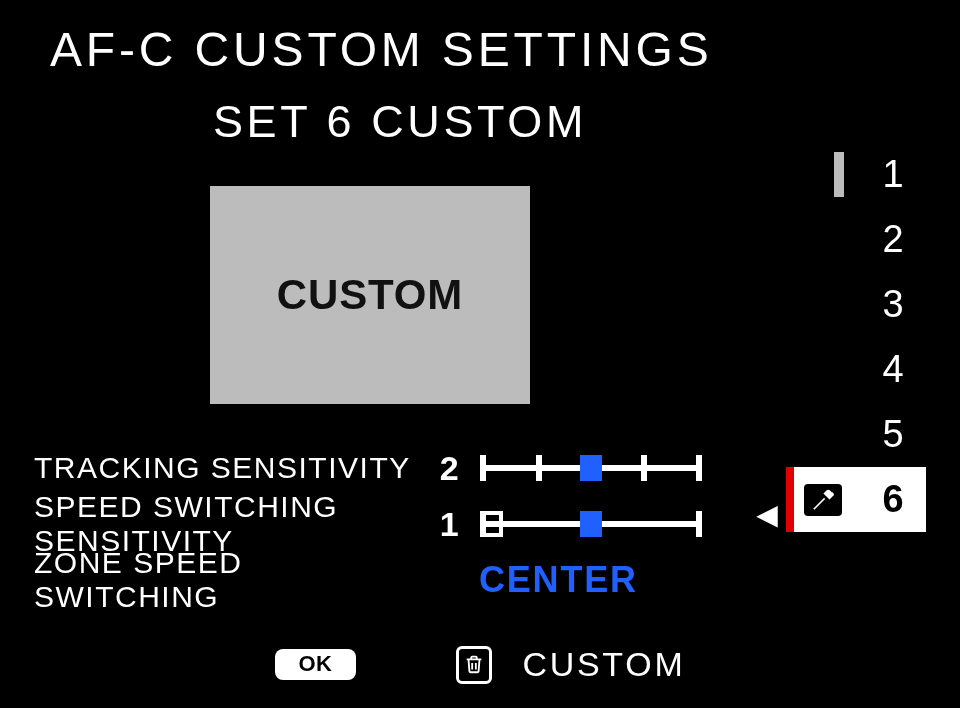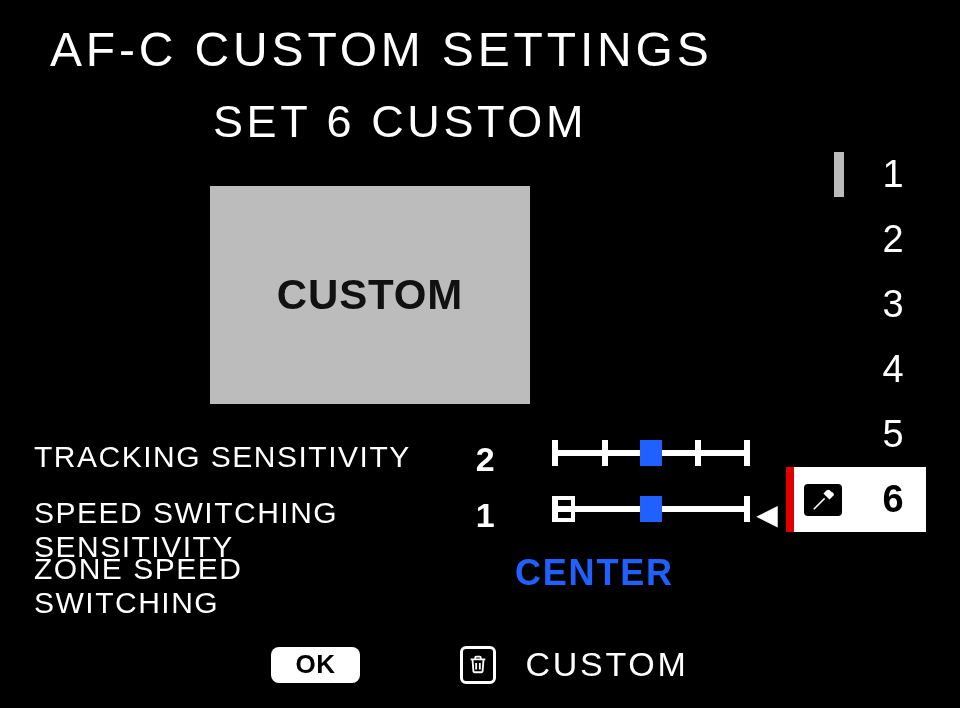--- a/index.html
+++ b/index.html
@@ -58,23 +58,22 @@
 
   
   .settings {
     position: absolute;
     top: 440px;
     left: 34px;
     width: 720px;
   }
   .row {
     display: flex;
-    align-items: flex-start;
+    align-items: center;
     height: 56px;
-    gap: 36px;
   }
   .row-label {
     font-size: 30px;
     letter-spacing: 0.05em;
     font-weight: 500;
     flex: 0 0 400px;
   }
   .row-value {
     font-size: 34px;
     font-weight: 600;
@@ -198,21 +197,21 @@
     justify-content: center;
     gap: 30px;
     font-size: 34px;
     letter-spacing: 0.08em;
     font-weight: 400;
   }
   .footer .ok-badge {
     background: #fff;
     color: #000;
     font-weight: 800;
-    font-size: 26px;
+    font-size: 22px;
     padding: 2px 24px 3px;
     border-radius: 8px;
     letter-spacing: 0.02em;
   }
   .footer .trash {
     width: 36px; height: 38px;
     border: 3px solid #fff;
     border-radius: 6px;
     display: inline-flex;
     align-items: center;

